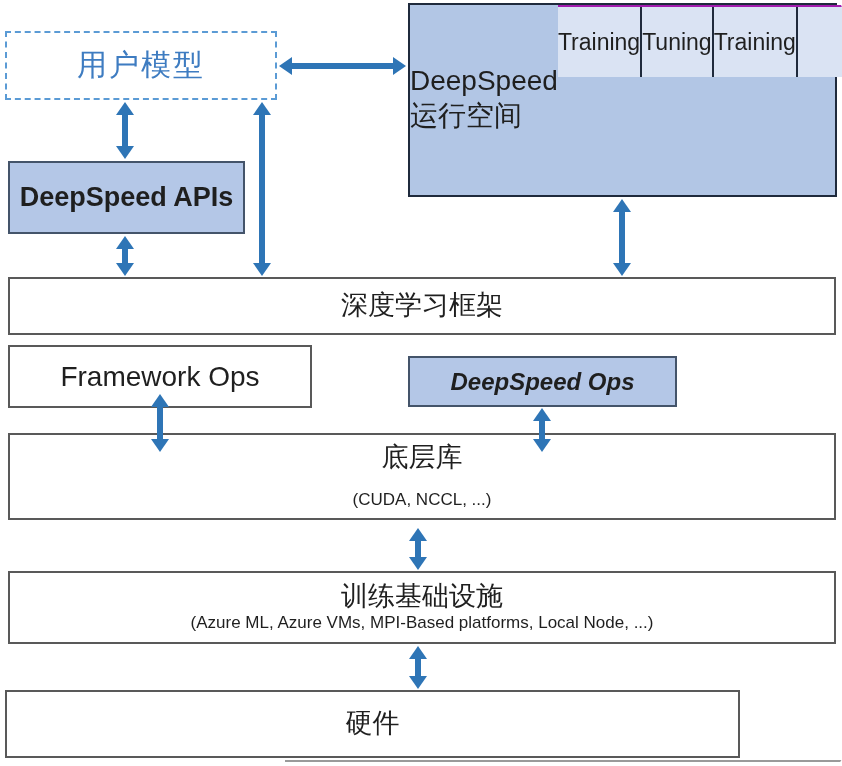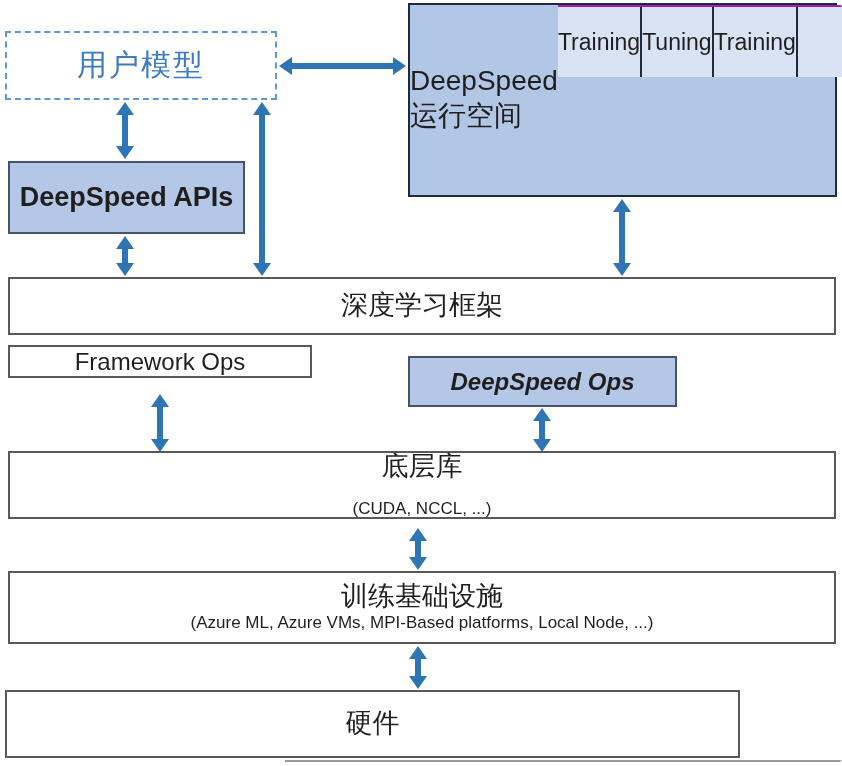--- a/index.html
+++ b/index.html
@@ -42,22 +42,22 @@
   #runtime .rt-cell:last-child { border-right:none;margin-left:44px; }
 
   
   .blue-box { background:#b4c7e7; border:2px solid #44546a; }
   #apis { left:8px; top:161px; width:237px; height:73px; font-size:27px; font-weight:600; }
   #deepspeed-ops { left:408px; top:356px; width:269px; height:51px; font-size:24px; font-weight:600;font-style:italic; }
 
   
   .layer { background:#ffffff; border:2px solid #595959; }
   #framework { left:8px; top:277px; width:828px; height:58px; }
-  #framework-ops { left:8px; top:345px; width:304px; height:33px; font-size:24px; }
-  #lowlevel { left:8px; top:451px; width:828px; height:68px;gap:16px; }
+  #framework-ops { left:8px; top:345px; width:304px; height:63px; font-size:28px; }
+  #lowlevel { left:8px; top:433px; width:828px; height:87px;gap:16px; }
   #infra { left:8px; top:571px; width:828px; height:73px; }
   #hardware { left:5px; top:690px; width:735px; height:68px; }
 
   .layer-title { font-size:27px; line-height:1.15; }
   .layer-sub { font-size:17px; line-height:1.2; margin-top:1px; }
 
   
   .arrow-v { position:absolute; width:18px; }
   .arrow-v .shaft { position:absolute; left:6px; width:6px; top:10px; bottom:10px; background:#2e75b6; }
   .arrow-v::before {

